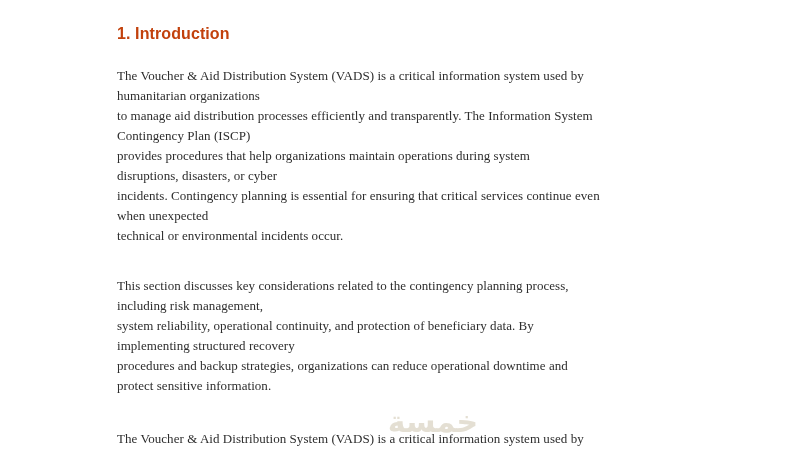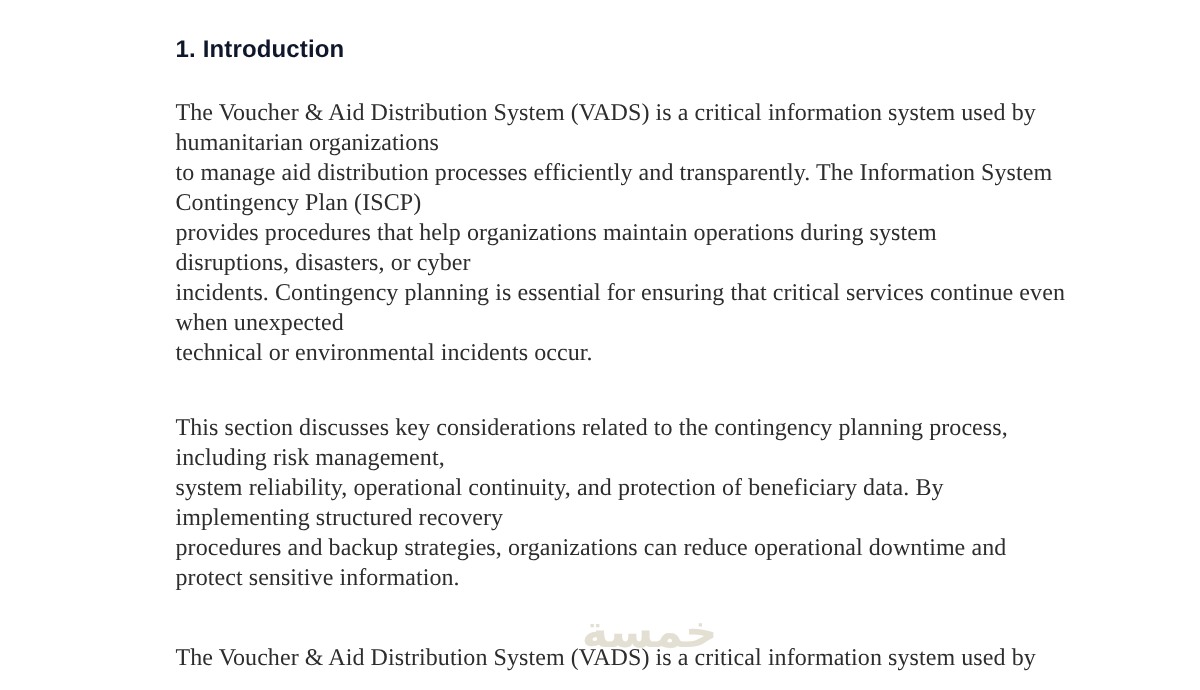--- a/index.html
+++ b/index.html
@@ -16,29 +16,29 @@
     font-family: "Liberation Serif", "DejaVu Serif", serif;
   }
   .heading {
     position: absolute;
     left: 117px;
     top: 25px;
     margin: 0;
     font-family: "Liberation Sans", "DejaVu Sans", sans-serif;
     font-size: 16px;
     font-weight: 700;
-    color: #0f172a;
+    color: #c2410c;
     letter-spacing: 0.1px;
   }
   .para {
     position: absolute;
     left: 117px;
     margin: 0;
     font-family: "Liberation Serif", "DejaVu Serif", serif;
-    font-size: 16px;
+    font-size: 13px;
     line-height: 20px;
     color: #2d2d2d;
     white-space: pre;
     letter-spacing: 0.05px;
   }
   .p1 { top: 66px; }
   .p2 { top: 276px; }
   .p3 { top: 429px; }
   .watermark {
     position: absolute;

